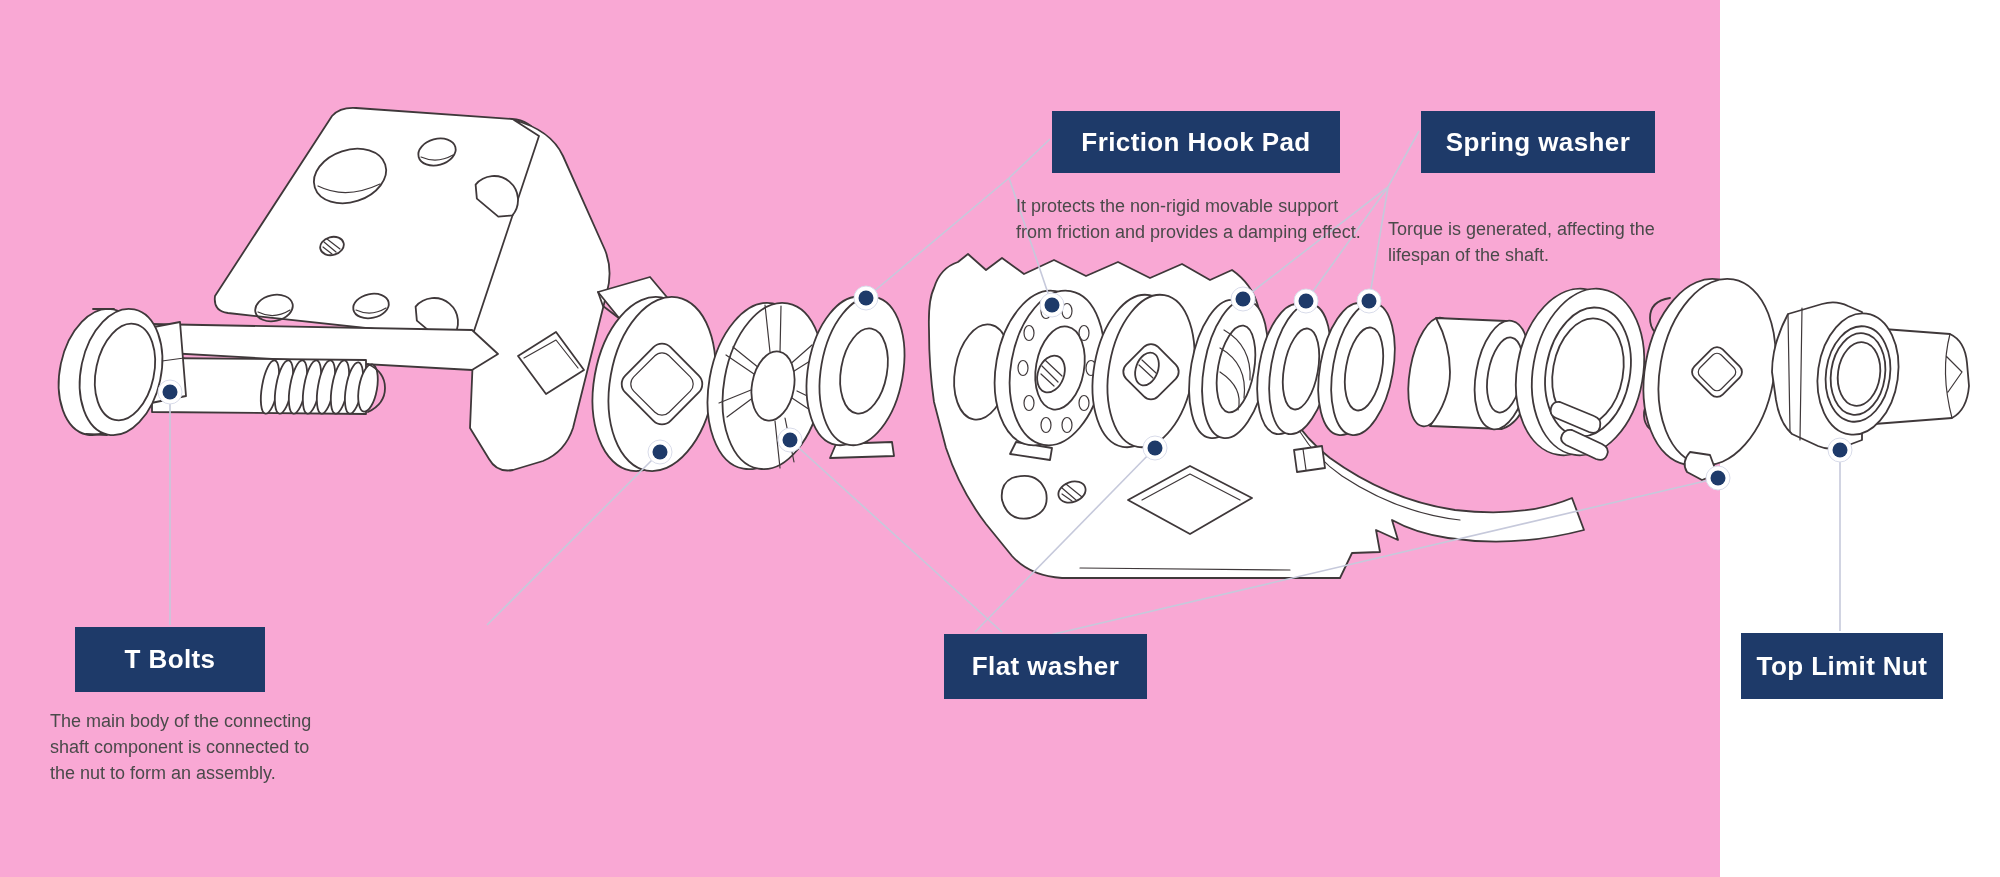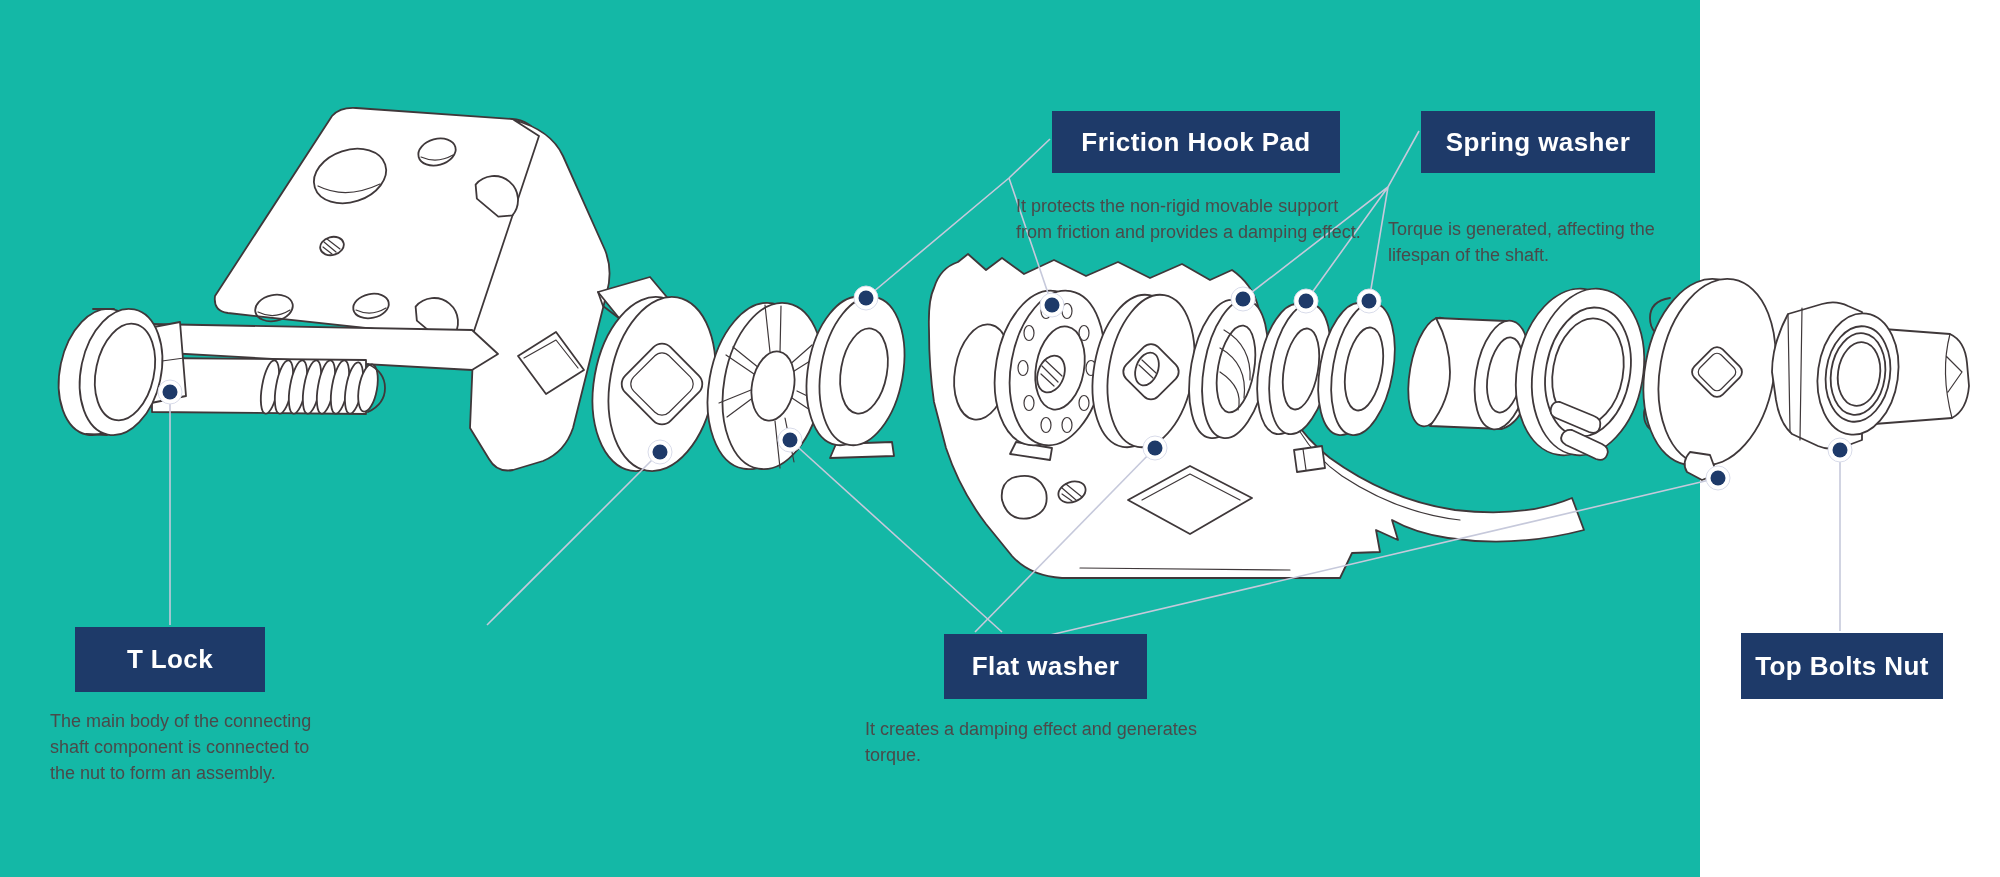--- a/index.html
+++ b/index.html
@@ -1,17 +1,17 @@
 <!DOCTYPE html>
 <html><head>
 <meta charset="utf-8">
 <style>
   html,body{margin:0;padding:0;background:#fff;}
   body{width:2000px;height:877px;overflow:hidden;font-family:"Liberation Sans",sans-serif;}
-  .canvas{position:relative;width:1700px;height:877px;background:#14b8a6;}
+  .canvas{position:relative;width:1700px;height:877px;background:#f9a8d4;padding-left:20px;}
   .art{position:absolute;left:0;top:0;width:2000px;height:877px;}
   .label-box{
     position:absolute;display:flex;align-items:center;justify-content:center;
     background:#1e3a69;color:#ffffff;font-weight:bold;font-size:26px;letter-spacing:.4px;
     white-space:nowrap;
   }
   .label-desc{
     position:absolute;color:#4a4a4a;font-size:18px;line-height:1.45;
   }
   .ln{fill:none;stroke:#3f383a;stroke-width:1.8;stroke-linejoin:round;stroke-linecap:round;}
@@ -245,27 +245,26 @@
     <span>Friction Hook Pad</span>
   </div>
   <div class="label-desc" style="left:1016px;top:193px;width:360px;">It protects the non-rigid movable support from friction and provides a damping effect.</div>
 
   <div class="label-box" style="left:1421px;top:111px;width:234px;height:62px;">
     <span>Spring washer</span>
   </div>
   <div class="label-desc" style="left:1388px;top:193px;width:300px;margin-top:23px;">Torque is generated, affecting the lifespan of the shaft.</div>
 
   <div class="label-box" style="left:75px;top:627px;width:190px;height:65px;">
-    <span>T Lock</span>
+    <span>T Bolts</span>
   </div>
   <div class="label-desc" style="left:50px;top:708px;width:270px;">The main body of the connecting shaft component is connected to the nut to form an assembly.</div>
 
 
   <div class="label-box" style="left:944px;top:634px;width:203px;height:65px;">
     <span>Flat washer</span>
   </div>
-  <div class="label-desc" style="left:865px;top:716px;width:360px;">It creates a damping effect and generates torque.</div>
 
   <div class="label-box" style="left:1741px;top:633px;width:202px;height:66px;">
-    <span>Top Bolts Nut</span>
+    <span>Top Limit Nut</span>
   </div>
 
 </div>
 
 </body></html>

